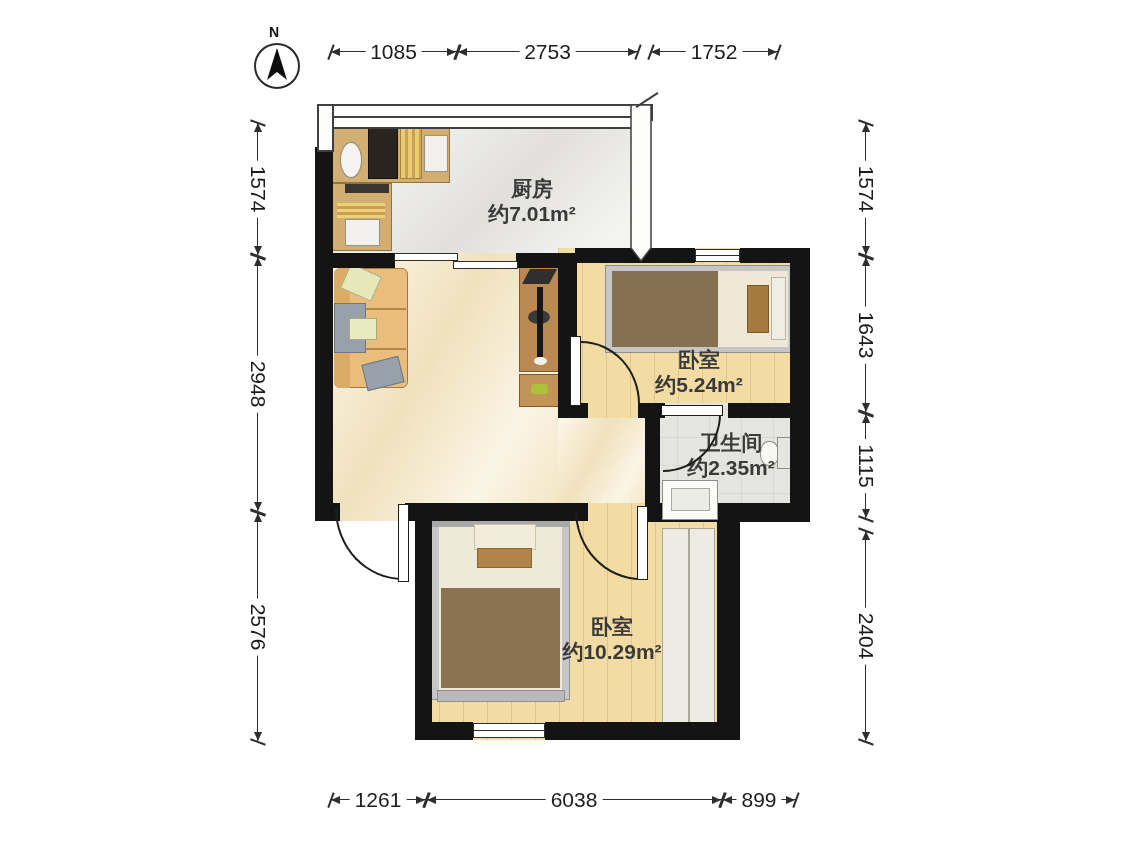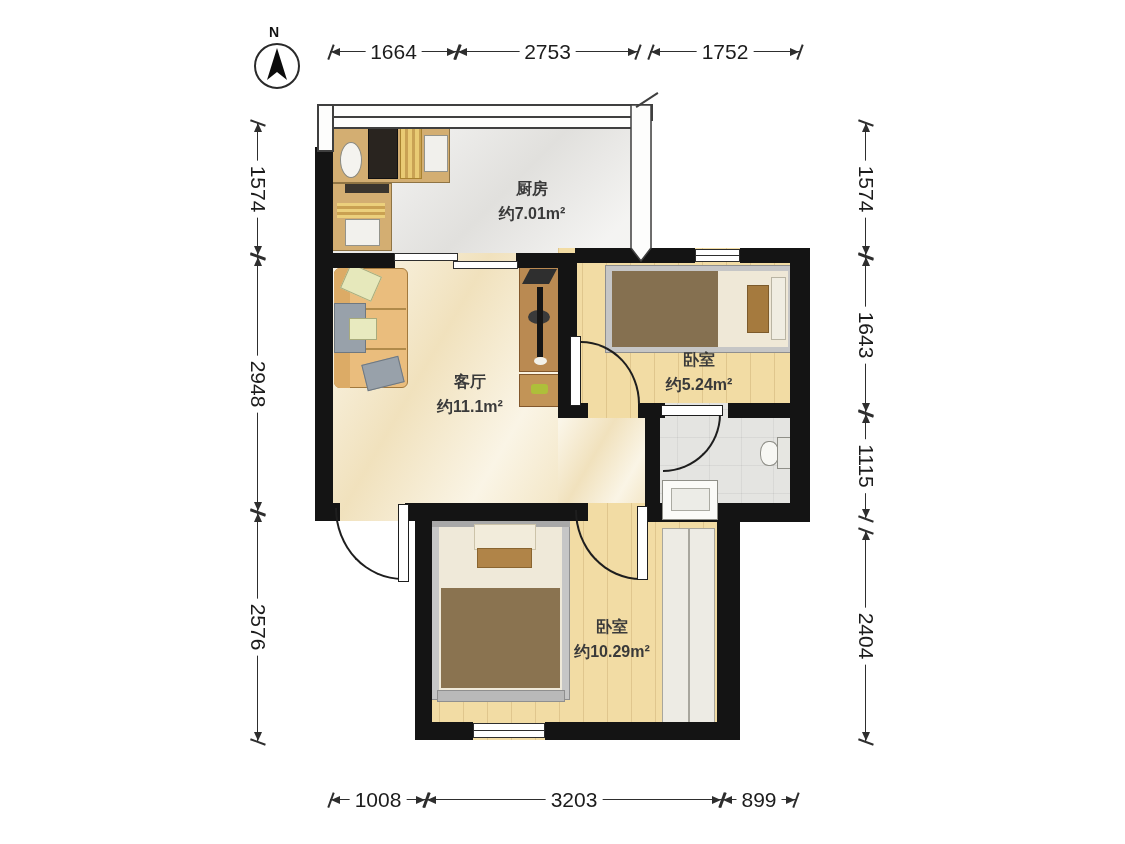--- a/index.html
+++ b/index.html
@@ -20,21 +20,21 @@
   .arc{position:absolute;box-sizing:border-box;border:0 solid #1e1e1e;}
   .arc.tr{border-top-width:2px;border-right-width:2px;border-top-right-radius:100%;}
   .arc.br{border-bottom-width:2px;border-right-width:2px;border-bottom-right-radius:100%;}
   .arc.bl{border-bottom-width:2px;border-left-width:2px;border-bottom-left-radius:100%;}
   
   .band{position:absolute;background:#fdfdfc;border:2px solid #3f3f3f;box-sizing:border-box;}
   
   .f{position:absolute;box-sizing:border-box;}
   
   .lab{position:absolute;transform:translateX(-50%);text-align:center;color:#3a3a3a;
-       font-size:16px;line-height:25px;font-weight:600;white-space:nowrap;}
+       font-size:21px;line-height:25px;font-weight:600;white-space:nowrap;}
   
   .dimh,.dimv{position:absolute;color:#1c1c1c;}
   .dimh{height:20px;}
   .dimh .ln{position:absolute;left:0;right:0;top:9px;border-top:1.5px solid #2e2e2e;}
   .dimh .tk{position:absolute;top:2px;width:1.5px;height:16px;background:#2e2e2e;transform:rotate(20deg);}
   .dimh .tk.l{left:0;}.dimh .tk.r{right:0;}
   .dimh .ah{position:absolute;width:0;height:0;border-style:solid;}
   .dimh .ah.l{left:1px;top:6px;border-width:4px 9px 4px 0;border-color:transparent #2e2e2e transparent transparent;}
   .dimh .ah.r{right:1px;top:6px;border-width:4px 0 4px 9px;border-color:transparent transparent transparent #2e2e2e;}
   .dimv{width:20px;}
@@ -164,73 +164,73 @@
   <div class="band" style="left:317px;top:104px;width:17px;height:48px;z-index:6"></div>
   <svg style="position:absolute;left:630px;top:104px;z-index:7" width="22" height="158" viewBox="0 0 22 158">
     <polygon points="1,1 21,1 21,144 11,157 1,144" fill="#fdfdfc" stroke="#3f3f3f" stroke-width="1.5"></polygon>
   </svg>
   <div class="f" style="left:634px;top:99px;width:26px;border-top:2px solid #3f3f3f;transform:rotate(-33deg);z-index:7"></div>
 
   <div class="lab" style="left:532px;top:176px">
     <div>厨房</div>
     <div>约7.01m²</div>
   </div>
-  <div class="lab" style="left:470px;top:369px">
-    <div>客厅</div>
-    <div>约11.1m²</div>
-  </div>
   <div class="lab" style="left:699px;top:347px">
     <div>卧室</div>
     <div>约5.24m²</div>
   </div>
+  <div class="lab" style="left:731px;top:430px">
+    <div>卫生间</div>
+    <div>约2.35m²</div>
+  </div>
   <div class="lab" style="left:612px;top:614px">
     <div>卧室</div>
     <div>约10.29m²</div>
   </div>
 
   <div class="dimh" style="left:330px;top:42px;width:127px">
     <span class="ln"></span>
       <span class="tk l"></span>
       <span class="tk r"></span>
       <span class="ah l"></span>
       <span class="ah r"></span>
-    <span class="dlab">1664</span>
+    <span class="dlab">1085</span>
   </div>
   <div class="dimh" style="left:457px;top:42px;width:181px">
     <span class="ln"></span>
       <span class="tk l"></span>
       <span class="tk r"></span>
       <span class="ah l"></span>
       <span class="ah r"></span>
     <span class="dlab">2753</span>
   </div>
-  <div class="dimh" style="left:650px;top:42px;width:150px">
+  <div class="dimh" style="left:650px;top:42px;width:128px">
     <span class="ln"></span>
       <span class="tk l"></span>
       <span class="tk r"></span>
       <span class="ah l"></span>
       <span class="ah r"></span>
     <span class="dlab">1752</span>
   </div>
 
   <div class="dimh" style="left:330px;top:790px;width:96px">
     <span class="ln"></span>
       <span class="tk l"></span>
       <span class="tk r"></span>
       <span class="ah l"></span>
       <span class="ah r"></span>
-    <span class="dlab">1008</span>
+    <span class="dlab">1261</span>
   </div>
   <div class="dimh" style="left:426px;top:790px;width:296px">
     <span class="ln"></span>
       <span class="tk l"></span>
       <span class="tk r"></span>
       <span class="ah l"></span>
       <span class="ah r"></span>
-    <span class="dlab">3203</span>
+    <span class="dlab">6038</span>
   </div>
   <div class="dimh" style="left:722px;top:790px;width:74px">
     <span class="ln"></span>
       <span class="tk l"></span>
       <span class="tk r"></span>
       <span class="ah l"></span>
       <span class="ah r"></span>
     <span class="dlab">899</span>
   </div>
 

